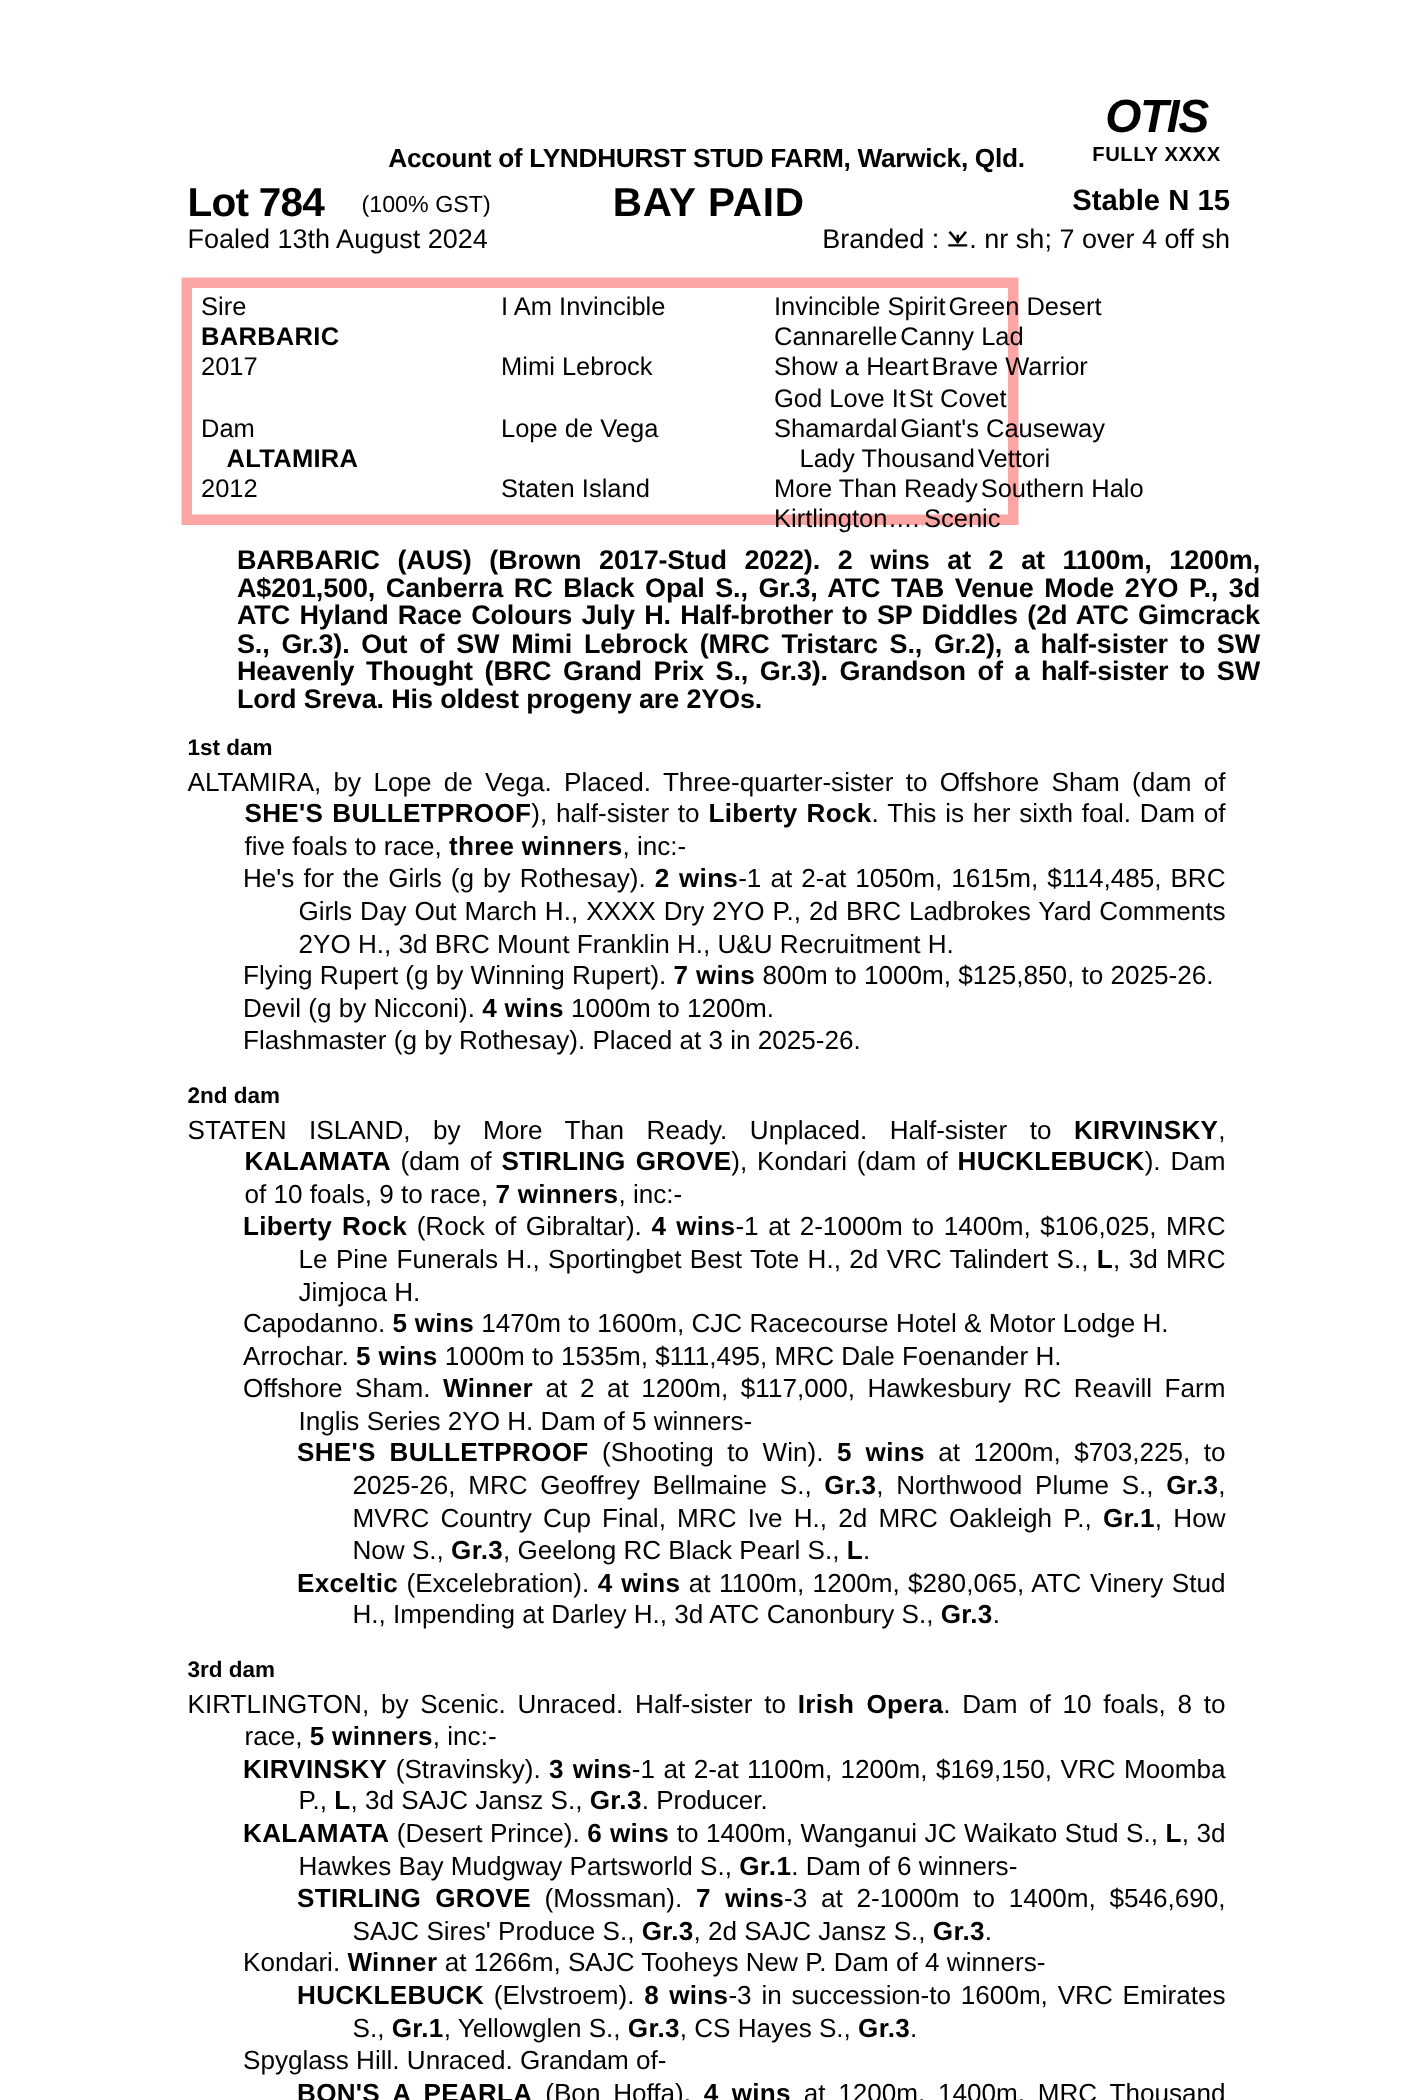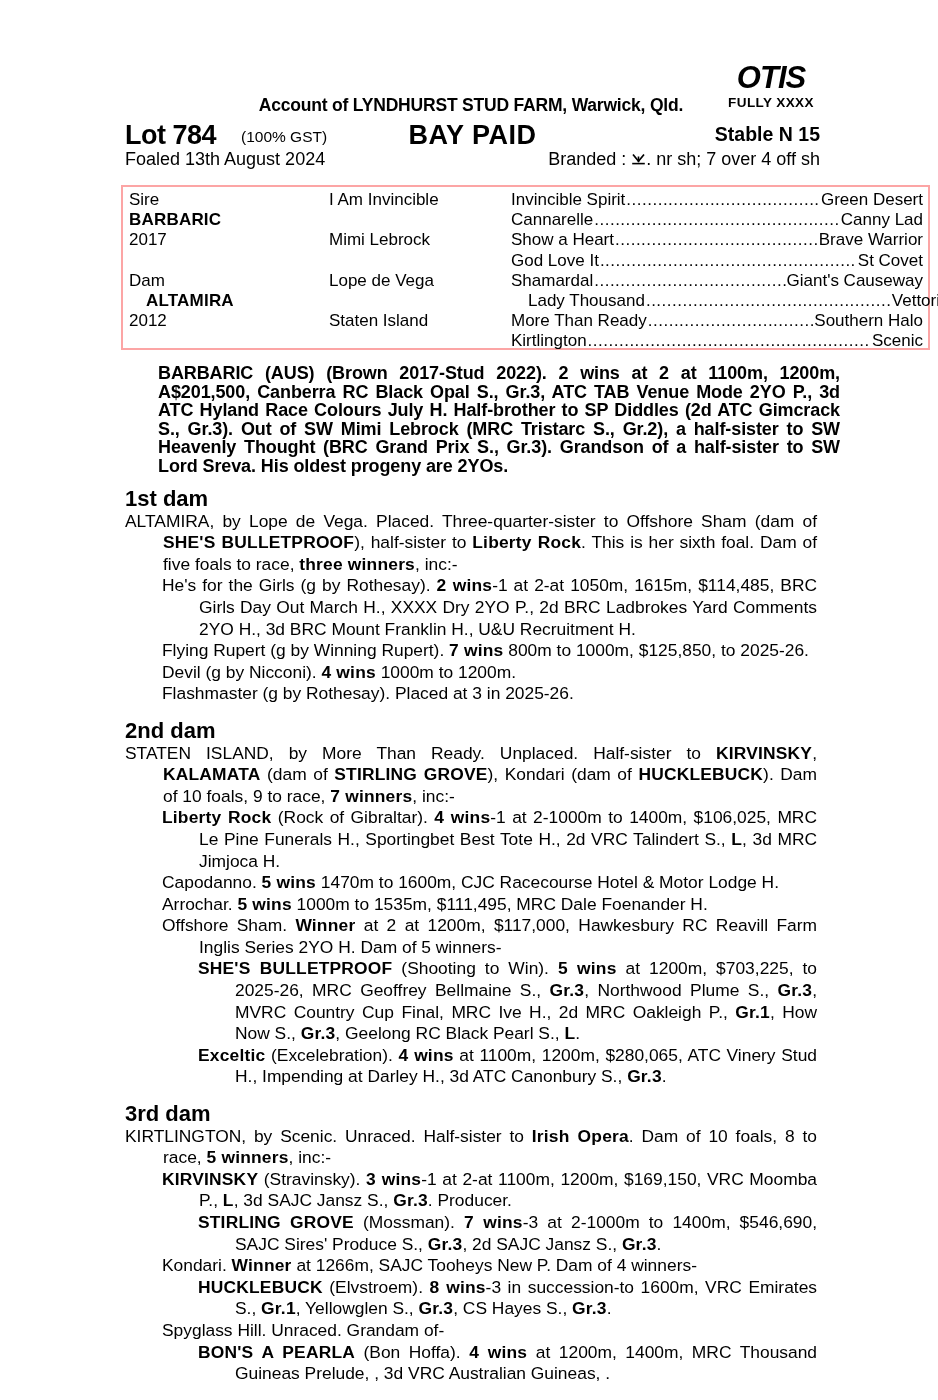--- a/index.html
+++ b/index.html
@@ -123,23 +123,23 @@
     height: 14px;
     vertical-align: -2px;
     position: relative;
   }
 
   
   .ped {
     position: absolute;
     left: 121px;
     top: 185px;
-    width: 809px;
+    width: 558px;
     height: 165px;
-    border: 2px solid #fca5a5;
+    border: 7px solid #fca5a5;
     box-sizing: border-box;
   }
   .ped-row {
     position: absolute;
     left: 0;
     width: 100%;
     height: 20.2px;
     font-size: 17px;
   }
   .c1 { position: absolute; left: 6px;  top: 0; }
@@ -181,21 +181,21 @@
   
   .body-block {
     position: absolute;
     left: 125px;
     width: 692px;
     font-size: 17.4px;
     line-height: 21.6px;
   }
   .damhead {
     font-weight: bold;
-    font-size: 22px;
+    font-size: 15px;
     margin-bottom: 1px;
   }
   p.para {
     margin: 0;
     text-align: justify;
     text-justify: inter-word;
     padding-left: 38px;
     text-indent: -38px;
   }
   p.para.i1 { padding-left: 38px;  text-indent: -38px; }
@@ -322,20 +322,21 @@
       <p class="para i2"><b>Liberty Rock</b> (Rock of Gibraltar). <b>4 wins</b>-1 at 2-1000m to 1400m, $106,025, MRC Le Pine Funerals H., Sportingbet Best Tote H., 2d VRC Talindert S., <b>L</b>, 3d MRC Jimjoca H.</p>
       <p class="para i2">Capodanno. <b>5 wins</b> 1470m to 1600m, CJC Racecourse Hotel &amp; Motor Lodge H.</p>
       <p class="para i2">Arrochar. <b>5 wins</b> 1000m to 1535m, $111,495, MRC Dale Foenander H.</p>
       <p class="para i2">Offshore Sham. <b>Winner</b> at 2 at 1200m, $117,000, Hawkesbury RC Reavill Farm Inglis Series 2YO H. Dam of 5 winners-</p>
       <p class="para i3"><b>SHE'S BULLETPROOF</b> (Shooting to Win). <b>5 wins</b> at 1200m, $703,225, to 2025-26, MRC Geoffrey Bellmaine S., <b>Gr.3</b>, Northwood Plume S., <b>Gr.3</b>, MVRC Country Cup Final, MRC Ive H., 2d MRC Oakleigh P., <b>Gr.1</b>, How Now S., <b>Gr.3</b>, Geelong RC Black Pearl S., <b>L</b>.</p>
       <p class="para i3"><b>Exceltic</b> (Excelebration). <b>4 wins</b> at 1100m, 1200m, $280,065, ATC Vinery Stud H., Impending at Darley H., 3d ATC Canonbury S., <b>Gr.3</b>.</p>
       <div class="spacer"></div>
       <div class="damhead">3rd dam</div>
       <p class="para i1">KIRTLINGTON, by Scenic. Unraced. Half-sister to <b>Irish Opera</b>. Dam of 10 foals, 8 to race, <b>5 winners</b>, inc:-</p>
       <p class="para i2"><b>KIRVINSKY</b> (Stravinsky). <b>3 wins</b>-1 at 2-at 1100m, 1200m, $169,150, VRC Moomba P., <b>L</b>, 3d SAJC Jansz S., <b>Gr.3</b>. Producer.</p>
+      <p class="para i2"><b>KALAMATA</b> (Desert Prince). <b>6 wins</b> to 1400m, Wanganui JC Waikato Stud S., <b>L</b>, 3d Hawkes Bay Mudgway Partsworld S., <b>Gr.1</b>. Dam of 6 winners-</p>
       <p class="para i3"><b>STIRLING GROVE</b> (Mossman). <b>7 wins</b>-3 at 2-1000m to 1400m, $546,690, SAJC Sires' Produce S., <b>Gr.3</b>, 2d SAJC Jansz S., <b>Gr.3</b>.</p>
       <p class="para i2">Kondari. <b>Winner</b> at 1266m, SAJC Tooheys New P. Dam of 4 winners-</p>
       <p class="para i3"><b>HUCKLEBUCK</b> (Elvstroem). <b>8 wins</b>-3 in succession-to 1600m, VRC Emirates S., <b>Gr.1</b>, Yellowglen S., <b>Gr.3</b>, CS Hayes S., <b>Gr.3</b>.</p>
       <p class="para i2">Spyglass Hill. Unraced. Grandam of-</p>
       <p class="para i3"><b>BON'S A PEARLA</b> (Bon Hoffa). <b>4 wins</b> at 1200m, 1400m, MRC Thousand Guineas Prelude, , 3d VRC Australian Guineas, .</p>
     </div>
 
 </div>
 
 </body></html>

